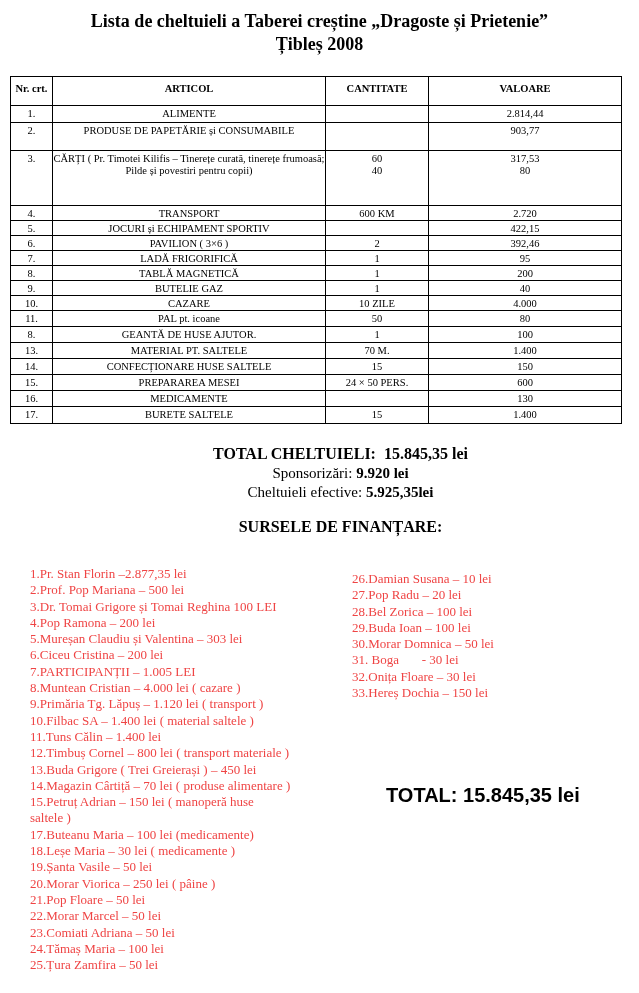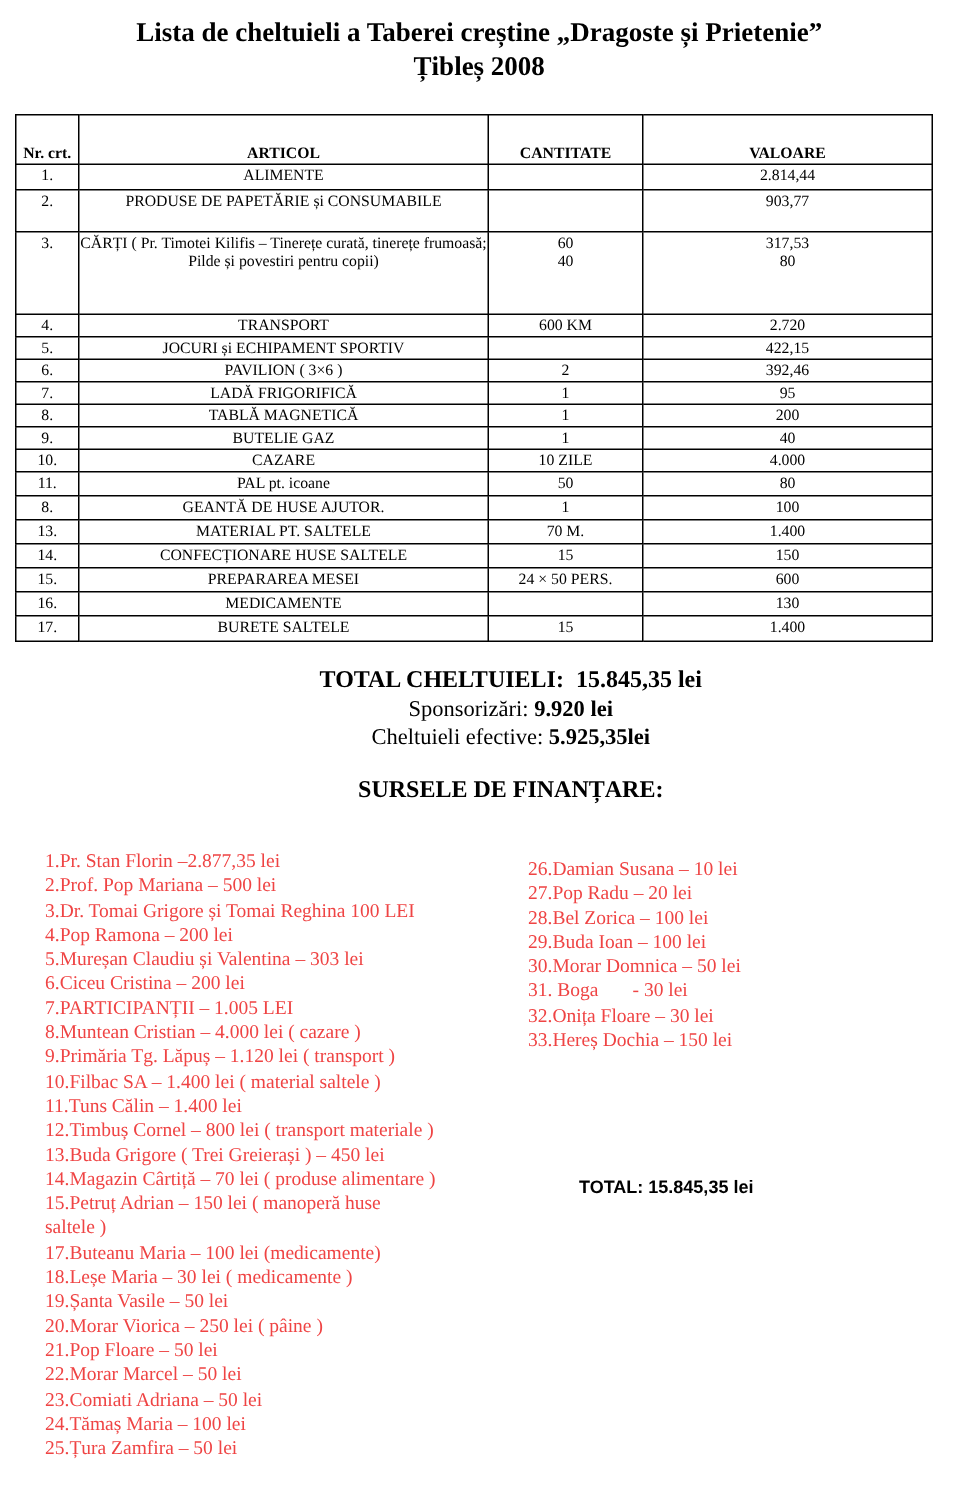--- a/index.html
+++ b/index.html
@@ -7,21 +7,21 @@
         font-family:"Liberation Serif", serif;}
 
   .title{position:absolute;top:10px;left:0;width:639px;text-align:center;
          font-weight:bold;font-size:18px;line-height:23px;}
 
   table.expenses{position:absolute;top:76px;left:10px;border-collapse:collapse;
                  table-layout:fixed;width:611px;}
   table.expenses td,table.expenses th{border:1px solid #000;padding:0;margin:0;
                  font-family:"Liberation Serif", serif;font-size:10.5px;line-height:12px;
                  text-align:center;vertical-align:top;white-space:pre-line;}
-  table.expenses th{font-weight:bold;padding-top:20px;}
+  table.expenses th{font-weight:bold;padding-top:6px;}
   table.expenses td{padding-top:2px;}
   .c-nr{width:42px;}.c-art{width:273px;}.c-cant{width:103px;}.c-val{width:193px;}
   .rh-hdr{height:29px;}
   .r-17{height:17px;}
   .r-28{height:28px;}
   .r-55{height:55px;}
   .r-15{height:15px;}
   .r-16{height:16px;}
 
   .totals{position:absolute;top:444px;left:21px;width:639px;text-align:center;}
@@ -32,21 +32,21 @@
   .src-heading{position:absolute;top:518px;left:21px;width:639px;text-align:center;
                font-size:16px;font-weight:bold;}
 
   .src-list{position:absolute;font-family:Liberation Serif, serif;
             font-size:13px;line-height:16.3px;color:#ef4444;}
   .src-list .item{white-space:pre-line;}
   .src-left{top:566px;left:30px;width:322px;}
   .src-right{top:571px;left:352px;width:250px;}
 
   .grand-total{position:absolute;top:784px;left:386px;
-               font-family:"Liberation Sans", sans-serif;font-size:12px;font-weight:bold;}
+               font-family:"Liberation Sans", sans-serif;font-size:20px;font-weight:bold;}
 </style>
 </head>
 <body>
 
 <div class="page">
 
   <div class="title">
     <div>Lista de cheltuieli a Taberei creștine „Dragoste și Prietenie”</div>
     <div>Țibleș 2008</div>
   </div>

